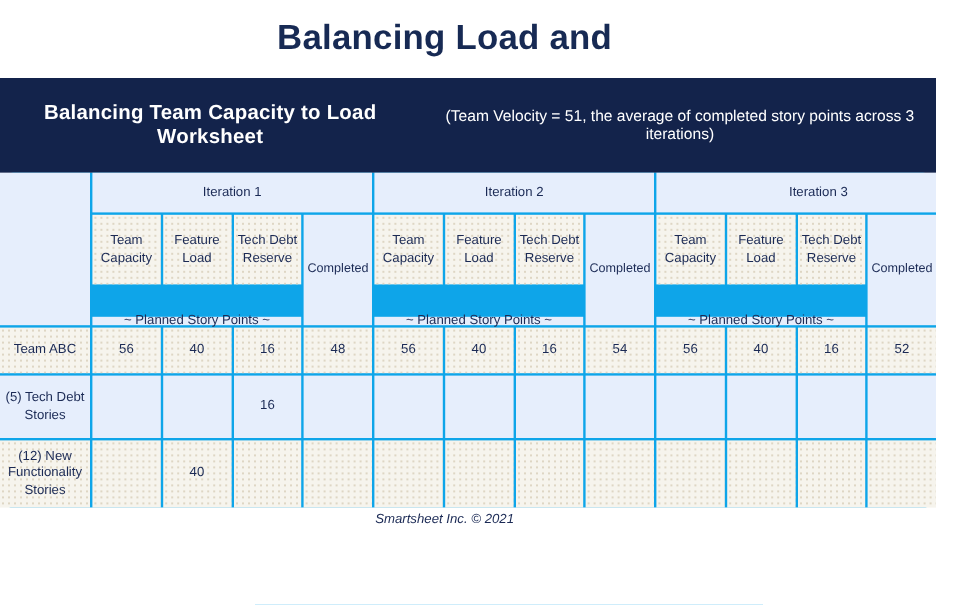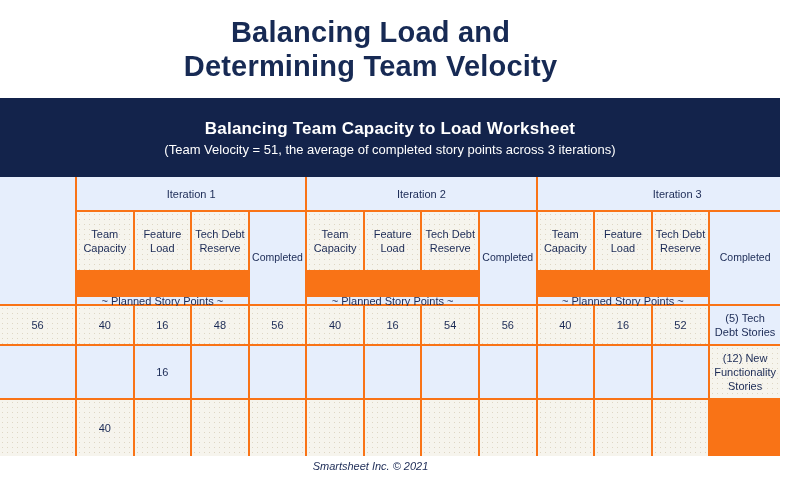--- a/index.html
+++ b/index.html
@@ -14,34 +14,35 @@
   .main-title{
     padding-top:16px;text-align:center;
     font-size:29px;font-weight:bold;line-height:1.16;
     color:#172a54;letter-spacing:.2px;
   }
 
   
   .sheet{width:780px;margin:15px auto 0 auto;}
   .band{
     height:79px;background:#13234b;color:#ffffff;
-    display:flex;flex-direction:column;align-items:center;justify-content:center;
+    display:flex;flex-direction:row;align-items:center;justify-content:center;
     text-align:center;gap:3px;
   }
   .band-title{font-size:17px;font-weight:bold;letter-spacing:.2px;}
   .band-sub{font-size:13px;font-weight:normal;}
 
   
   .tbl{
     display:grid;
     grid-template-columns:75px repeat(12,1fr);
     grid-template-rows:33px 58px 32px 38px 52px 56px;
     gap:2px;
-    background:#f97316;
+    background:#0ea5e9;
     margin-top:0;
+    border-radius:11px;
   }
   .cell{
     display:flex;align-items:center;justify-content:center;
     text-align:center;font-size:11px;line-height:1.3;
     color:#1b2a55;padding:1px 2px;box-sizing:border-box;
   }
   .c-blue{background:#e6eefc;}
   .c-cream{
     background-color:#f6f4ed;
     background-image:radial-gradient(#ded6c4 0.7px, rgba(0,0,0,0) 0.7px);
@@ -67,21 +68,20 @@
     font-size:11px;font-style:italic;color:#1b2a55;
   }
 </style>
 </head>
 <body>
 
 <div class="page">
 
   <div class="main-title">
     <div>Balancing Load and</div>
-    <div>Determining Team Velocity</div>
   </div>
 
   <div class="sheet">
 
     <div class="band">
       <div class="band-title">Balancing Team Capacity to Load Worksheet</div>
       <div class="band-sub">(Team Velocity = 51, the average of completed story points across 3 iterations)</div>
     </div>
 
     <div class="tbl">
@@ -103,20 +103,21 @@
 
       <div class="cell sub sc10 c-cream">Team Capacity</div>
       <div class="cell sub sc11 c-cream">Feature Load</div>
       <div class="cell sub sc12 c-cream">Tech Debt Reserve</div>
       <div class="cell completed cc13 c-blue">Completed</div>
 
       <div class="cell planned pc1 c-blue">~ Planned Story Points ~</div>
       <div class="cell planned pc2 c-blue">~ Planned Story Points ~</div>
       <div class="cell planned pc3 c-blue">~ Planned Story Points ~</div>
 
+      <div class="cell rowlabel c-cream">Team ABC</div>
       <div class="cell c-cream">56</div>
       <div class="cell c-cream">40</div>
       <div class="cell c-cream">16</div>
       <div class="cell c-cream">48</div>
       <div class="cell c-cream">56</div>
       <div class="cell c-cream">40</div>
       <div class="cell c-cream">16</div>
       <div class="cell c-cream">54</div>
       <div class="cell c-cream">56</div>
       <div class="cell c-cream">40</div>

